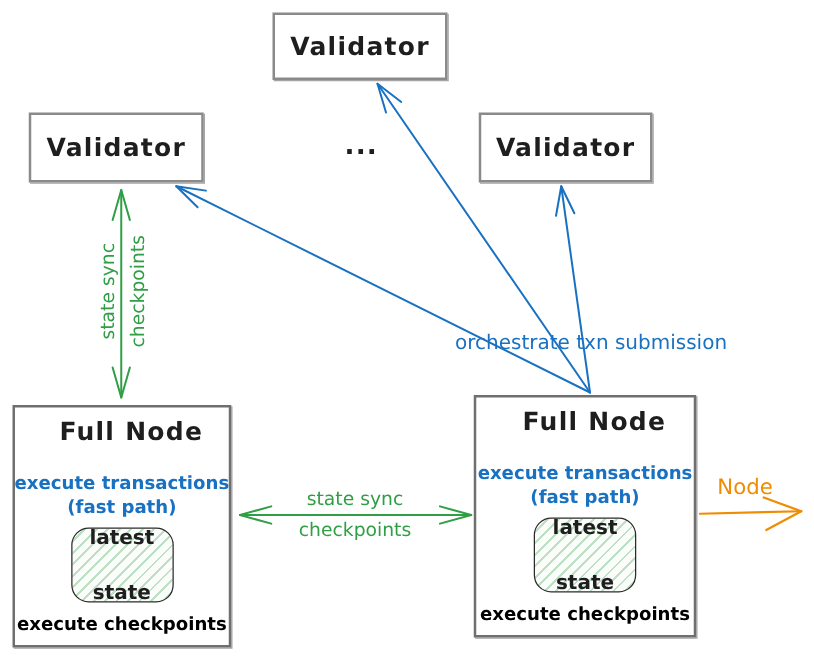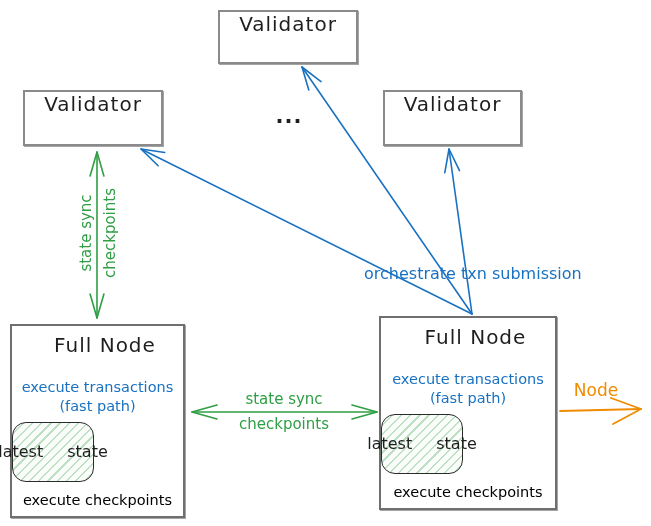--- a/index.html
+++ b/index.html
@@ -32,21 +32,23 @@
   .stroke-orange { stroke: #f08c00; stroke-width: 1.8px; }
 
   .box {
     position: absolute;
     background: #ffffff;
     border: 2px solid #8a8a8a;
     box-shadow: 1px 1px 0 rgba(90,90,90,0.55);
     box-sizing: border-box;
     z-index: 2;
     display: flex;
+    align-items: center;
     justify-content: center;
+    font-weight: bold;
   }
   .validator-box {
     font-size: 20px;
     letter-spacing: 1px;
   }
   .validator-top   { left: 218px; top: 10px;  width: 140px; height: 54px; }
   .validator-left  { left: 23px;  top: 90px;  width: 140px; height: 56px; }
   .validator-right { left: 383px; top: 90px;  width: 139px; height: 56px; }
 
   .fullnode-box {
@@ -80,21 +82,21 @@
     border-radius: 14px;
     background-color: #fbfdfb;
     background-image: repeating-linear-gradient(
       135deg,
       rgba(47,158,68,0.30) 0px,
       rgba(47,158,68,0.30) 1.6px,
       transparent 1.6px,
       transparent 6.5px
     );
     display: flex;
-    flex-direction: row;
+    flex-direction: column;
     align-items: center;
     justify-content: center;
     font-size: 16px;
     line-height: 20px;
     color: #1e1e1e;
     gap: 24px;
   }
   .fn-green {
     font-size: 14.5px;
     color: #000000;

